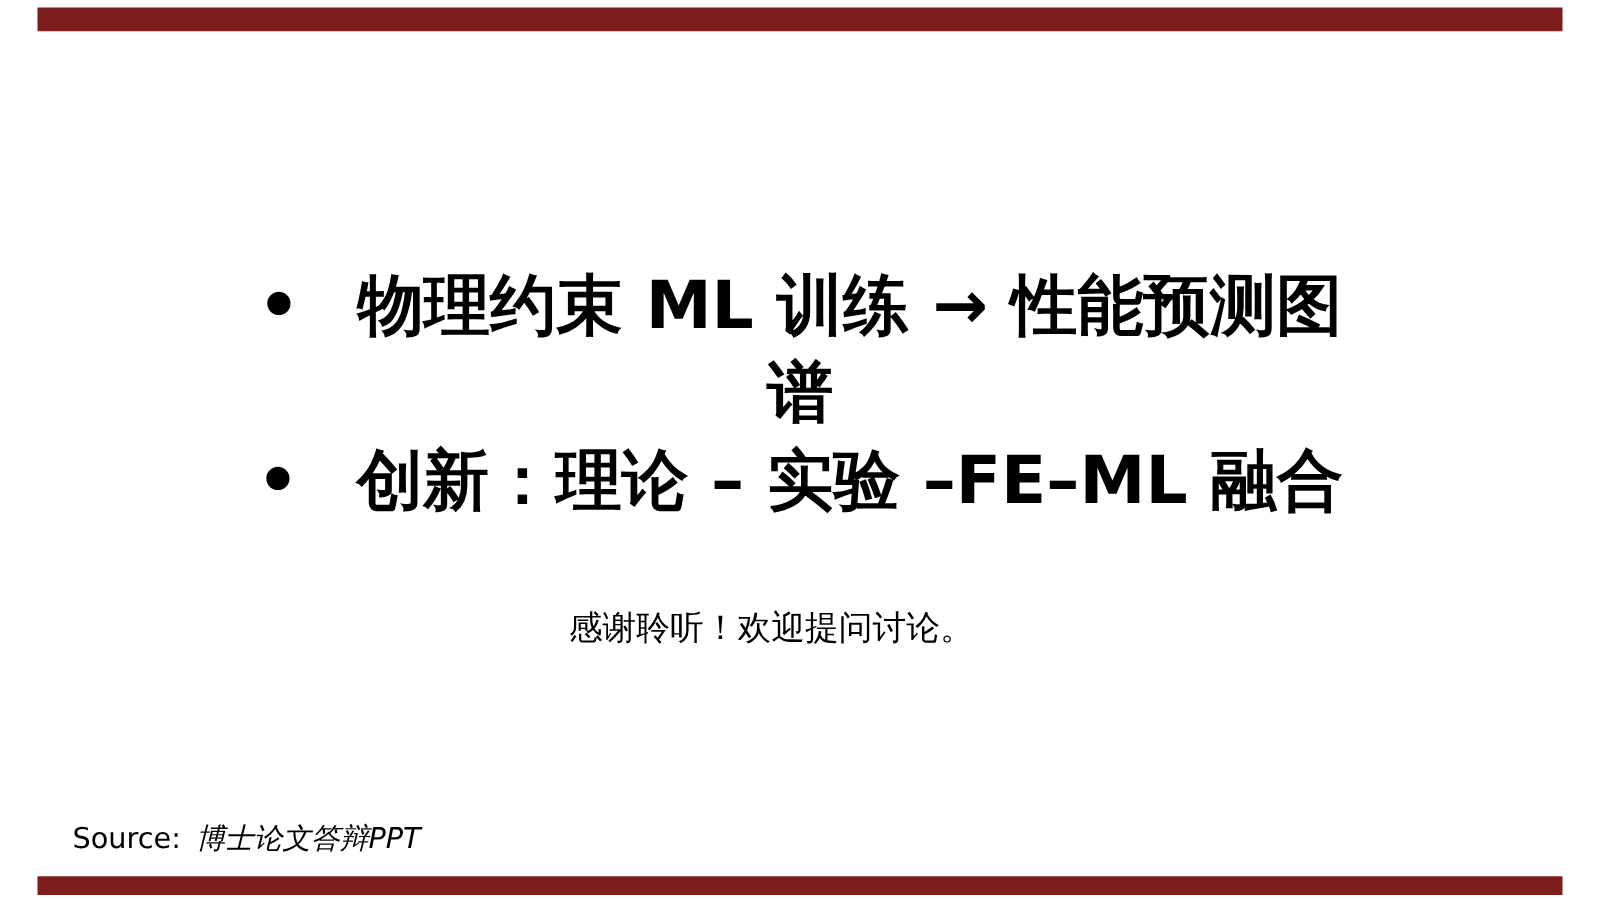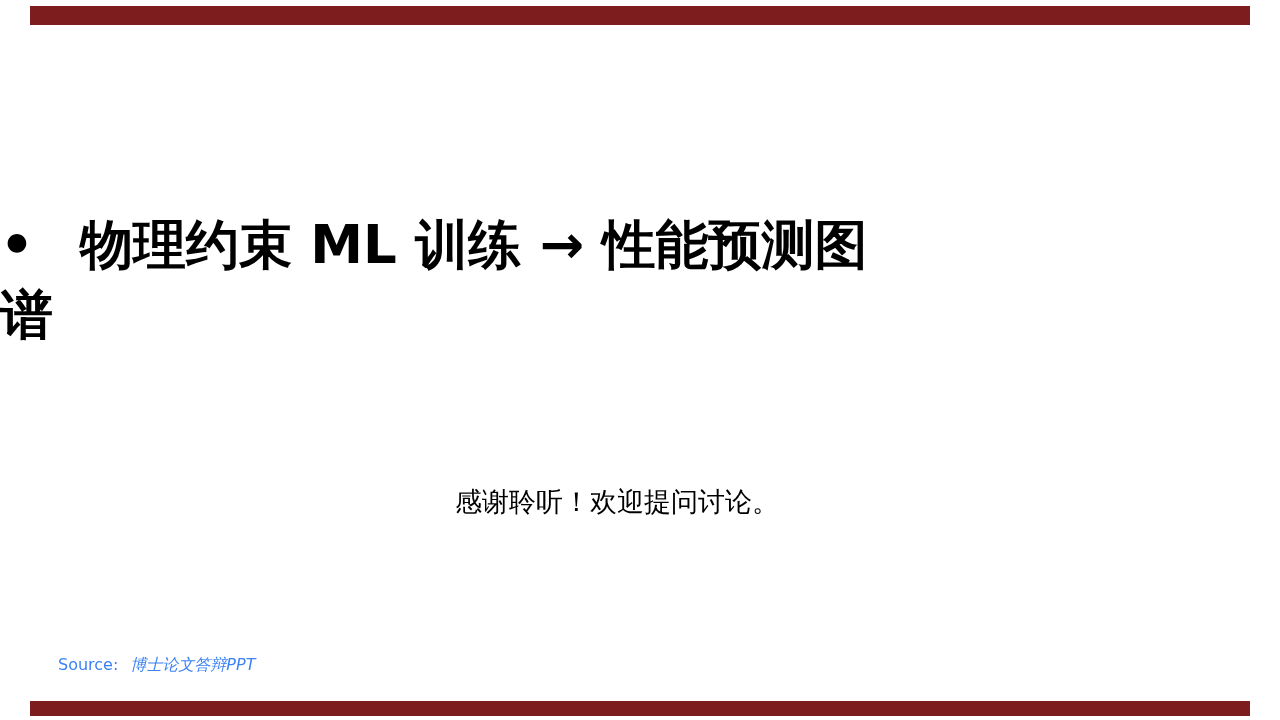--- a/index.html
+++ b/index.html
@@ -22,20 +22,21 @@
     background: #7E1D1D;
   }
   .accent-bar.top    { top: 6px;   height: 19px; }
   .accent-bar.bottom { top: 701px; height: 15px; }
 
   .bullets {
     position: absolute;
     top: 210px;
     left: 0;
     width: 1280px;
+    text-align: center;
     font-weight: 700;
     font-size: 53px;
     color: #000000;
   }
   .row {
     height: 70px;
     line-height: 70px;
     white-space: nowrap;
   }
   .bullet {
@@ -50,22 +51,22 @@
     text-align: center;
     transform: translateX(-23px);
     font-size: 27px;
     font-weight: 400;
     color: #000000;
   }
   .source {
     position: absolute;
     left: 58px;
     top: 655px;
-    font-size: 16px;
-    color: #3b82f6;
+    font-size: 23px;
+    color: #000000;
   }
   .src-label {
     font-style: normal;
     margin-right: 12px;
   }
   .src-text {
     font-style: italic;
   }
 </style>
 </head>
@@ -75,20 +76,23 @@
 
   <div class="accent-bar top" style="background: rgb(126, 29, 29);"></div>
 
   <div class="bullets">
     <div class="row">
       <span class="bullet">•</span><span class="btext">物理约束 ML 训练 → 性能预测图</span>
     </div>
     <div class="row">
       <span class="btext">谱</span>
     </div>
+    <div class="row">
+      <span class="bullet">•</span><span class="btext">创新：理论 – 实验 –FE–ML 融合</span>
+    </div>
   </div>
 
   <div class="thanks">感谢聆听！欢迎提问讨论。</div>
 
   <div class="source">
     <span class="src-label">Source:</span><span class="src-text">博士论文答辩PPT</span>
   </div>
 
   <div class="accent-bar bottom" style="background: rgb(126, 29, 29);"></div>
 

